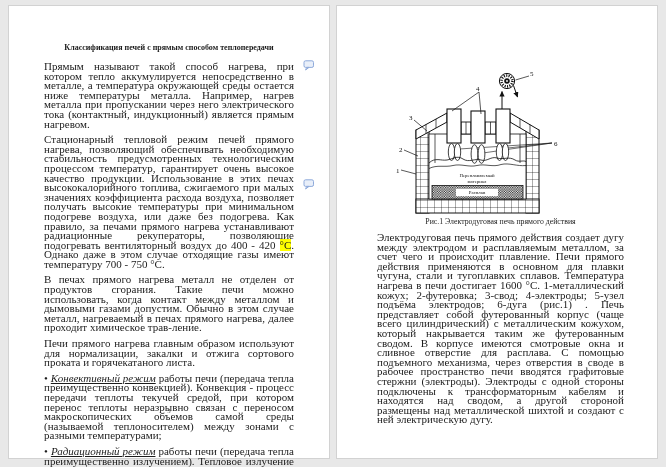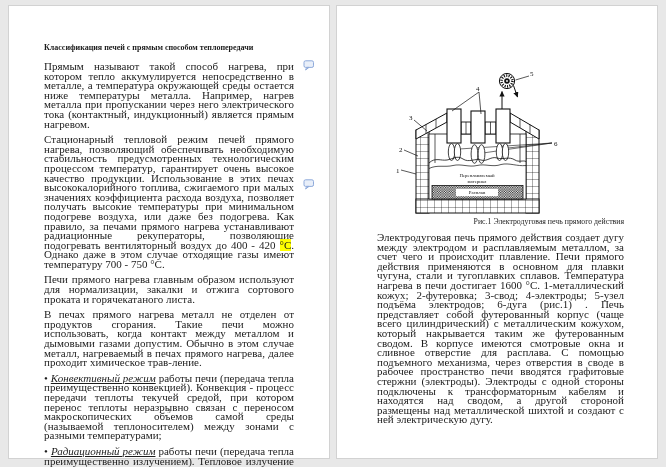--- a/index.html
+++ b/index.html
@@ -18,57 +18,57 @@
     border:1px solid #d2d2d2;
     box-sizing:border-box;
   }
   .page-left{left:8px;}
   .page-right{left:336px;}
   .content{position:absolute;}
   .page-left .content{top:37px;left:35px;width:250px;}
   .page-right .content{top:211px;left:40px;width:247px;}
   h1,h2{
     font-size:8px;line-height:10px;
-    font-weight:bold;
+    text-align:center;font-weight:bold;
     margin:0 0 9px 0;
   }
   h2{margin:0 0 5px 0;}
   p{
     font-size:11px;line-height:9.6px;
     text-align:justify;
     margin:0 0 6px 0;
   }
   p.tight{margin-bottom:5px;}
   .hl{background:#ffff00;}
   em{font-style:italic;text-decoration:underline;}
   .caption{
     font-size:7.8px;line-height:10px;
-    text-align:right;margin:0 0 6px 0;
+    text-align:center;margin:0 0 6px 0;
   }
   .pagenum{
     position:absolute;top:401px;left:0;width:100%;
     text-align:center;font-size:6.8px;color:#555;
   }
   .comment-icon{position:absolute;width:12px;height:11px;}
   .ci1{left:294px;top:51px;}
   .ci2{left:294px;top:170px;}
   .diagram{position:absolute;top:54px;left:48px;}
 </style>
 </head>
 <body>
 
 <div>
 
   <div class="page page-left">
     <div class="content">
       <h1>Классификация печей с прямым способом теплопередачи</h1>
       <p>Прямым называют такой способ нагрева, при котором тепло аккумулируется непосредственно в металле, а температура окружающей среды остается ниже температуры металла. Например, нагрев металла при пропускании через него электрического тока (контактный, индукционный) является прямым нагревом.</p>
       <p><span>Стационарный тепловой режим печей прямого нагрева, позволяющий обеспечивать необходимую стабильность предусмотренных технологическим процессом температур, гарантирует очень высокое качество продукции. Использование в этих печах высококалорийного топлива, сжигаемого при малых значениях коэффициента расхода воздуха, позволяет получать высокие температуры при минимальном подогреве воздуха, или даже без подогрева. Как правило, за печами прямого нагрева устанавливают радиационные рекуператоры, позволяющие подогревать вентиляторный воздух до 400 - 420 </span><span class="hl">°С</span><span>. Однако даже в этом случае отходящие газы имеют температуру 700 - 750 °С.</span></p>
+      <p>В печах прямого нагрева металл не отделен от продуктов сгорания. Такие печи можно использовать, когда контакт между металлом и дымовыми газами допустим. Обычно в этом случае металл, нагреваемый в печах прямого нагрева, далее проходит химическое трав-ление.</p>
       <p>Печи прямого нагрева главным образом используют для нормализации, закалки и отжига сортового проката и горячекатаного листа.</p>
-      <p>В печах прямого нагрева металл не отделен от продуктов сгорания. Такие печи можно использовать, когда контакт между металлом и дымовыми газами допустим. Обычно в этом случае металл, нагреваемый в печах прямого нагрева, далее проходит химическое трав-ление.</p>
       <p><span>•</span> <em>Конвективный режим</em><span> работы печи (передача тепла преимущественно конвекцией). Конвекция - процесс передачи теплоты текучей средой, при котором перенос теплоты неразрывно связан с переносом макроскопических объемов самой среды (называемой теплоносителем) между зонами с разными температурами;</span></p>
       <p><span>•</span> <em>Радиационный режим</em><span> работы печи (передача тепла преимущественно излучением). Тепловое излучение - процесс переноса теплоты с помощью электромагнитных волн. Интенсивность данного процесса определяется только температурой и оптическими свойствами излучающего тела, при этом внутренняя энергия тела переходит в энергию излучения. Суммарный процесс взаимного испускания, поглощения, отражения и пропускания энергии излучения в системах тел называется лучистым теплообменом или теплообменом излучением.</span></p>
     </div>
 
     <div class="comment-icon ci1">
       <svg width="12" height="11" viewBox="0 0 12 11">
         <rect x="1" y="0.8" width="9.5" height="6.6" rx="1.6" fill="#e9eff9" stroke="#8eaadb" stroke-width="1"></rect>
         <path d="M3.6,7.4 L2.6,10 L6,7.4 Z" fill="#e9eff9" stroke="#8eaadb" stroke-width="1" stroke-linejoin="round"></path>
       </svg>
     </div>

